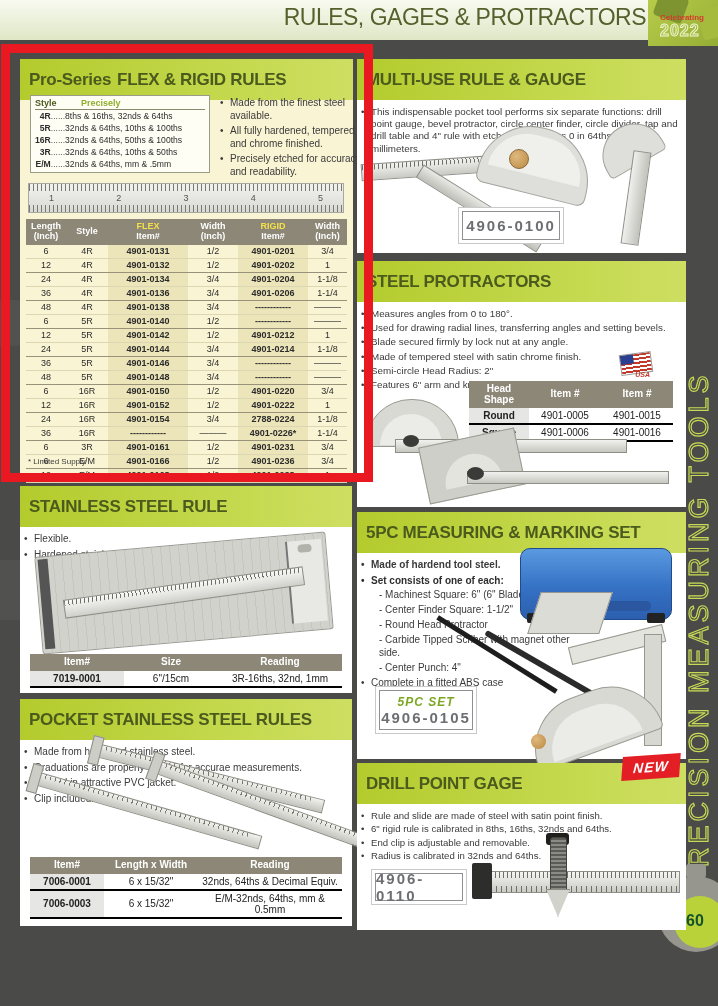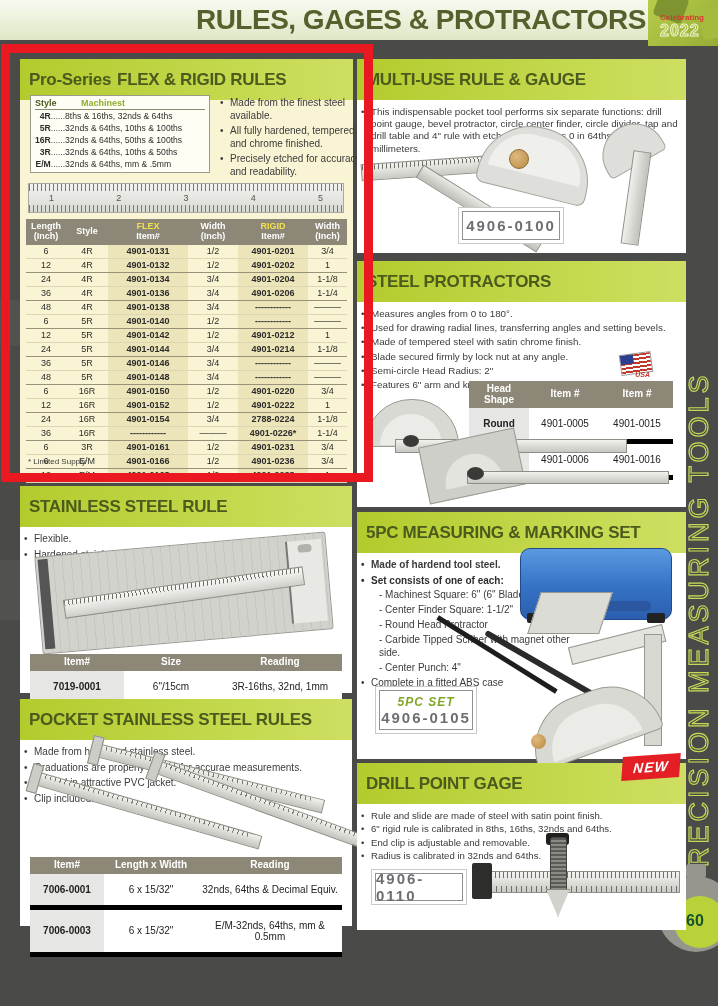--- a/index.html
+++ b/index.html
@@ -1,19 +1,19 @@
 <!DOCTYPE html>
 <html><head>
 <meta charset="utf-8">
 <style>
   html,body{margin:0;padding:0;}
   #root{position:relative;width:718px;height:1006px;overflow:hidden;background:#4a4a48;font-family:"Liberation Sans",sans-serif;}
   
   .topband{position:absolute;left:0;top:0;width:718px;height:40px;background:linear-gradient(180deg,#f8faf0,#dfe7c6);}
-  .page-title{position:absolute;right:72px;top:4px;font-size:28px;font-weight:bold;color:#55602c;letter-spacing:-0.5px;}
+  .page-title{position:absolute;right:72px;top:4px;font-size:23px;font-weight:normal;color:#55602c;letter-spacing:-0.5px;}
   .yearbadge{position:absolute;right:0;top:0;width:70px;height:46px;background:linear-gradient(135deg,#b8cc4a,#94ad35);overflow:hidden;}
   .yearbadge .deco1{position:absolute;left:8px;top:-6px;width:30px;height:26px;background:#7d9430;border-radius:4px;transform:rotate(20deg);}
   .yearbadge .deco2{position:absolute;right:-8px;top:8px;width:26px;height:30px;background:#a5bb3e;border-radius:4px;transform:rotate(-15deg);}
   .celebrating{position:absolute;left:12px;top:13px;font-size:8px;color:#d7392c;font-weight:bold;white-space:nowrap;}
   .year{position:absolute;left:12px;top:22px;font-size:16px;font-weight:bold;color:transparent;-webkit-text-stroke:1px #edf3cf;letter-spacing:1px;}
   
   .sidebar-text{position:absolute;right:0px;top:330px;height:600px;width:34px;writing-mode:vertical-rl;transform:rotate(180deg);font-size:27px;letter-spacing:4px;color:transparent;-webkit-text-stroke:1.2px #c8da55;white-space:nowrap;text-align:center;}
   .page-gear{position:absolute;right:-26px;bottom:44px;width:96px;height:96px;}
   .page-gear .body{position:absolute;left:10px;top:10px;width:76px;height:76px;border-radius:50%;background:#96968e;}
   .page-gear .t{position:absolute;width:20px;height:14px;background:#96968e;border-radius:3px;}
@@ -60,21 +60,21 @@
   table.pro td:nth-child(3),table.pro td:nth-child(5){background:#ece5ba;font-weight:bold;}
   table.pro td:nth-child(1){width:40px;}
   table.pro td:nth-child(2){width:42px;}
   table.pro td:nth-child(3){width:80px;}
   table.pro td:nth-child(4){width:50px;}
   table.pro td:nth-child(5){width:70px;}
   .footnote{position:absolute;left:8px;top:398px;font-size:8px;color:#3c3c3c;}
   
   table.gtable{border-collapse:collapse;position:absolute;}
   table.gtable th{background:#8c8777;color:#fff;font-size:10px;font-weight:bold;padding:3px 2px;line-height:1.05;}
-  table.gtable td{font-size:10px;color:#222;text-align:center;padding:10px 2px;border-bottom:5px solid #000000;background:#fff;}
+  table.gtable td{font-size:10px;color:#222;text-align:center;padding:2px 2px;border-bottom:2px solid #000000;background:#fff;}
   table.gtable td:first-child{font-weight:bold;background:#e6e6e4;}
   
   .st-card{left:20px;top:486px;width:332px;height:207px;}
   .st-img{position:absolute;left:18px;top:58px;width:290px;height:96px;transform:rotate(-5deg);background:repeating-linear-gradient(90deg,#d2d2cd 0 8px,#c6c6c0 8px 9px);border:1px solid #9a9a94;border-radius:3px;}
   .st-img .endcap{position:absolute;left:2px;top:2px;width:10px;height:90px;background:#555;}
   .st-img .hangtab{position:absolute;right:4px;top:6px;width:34px;height:82px;background:#e8e8e4;border-left:2px solid #777;}
   .st-img .hole{position:absolute;right:14px;top:10px;width:14px;height:8px;background:#b2b2ac;border-radius:4px;}
   .st-img .srule{position:absolute;left:24px;top:38px;width:240px;height:17px;background:linear-gradient(180deg,#fafaf8,#cfcfca);border:1px solid #8f8f88;transform:rotate(-3deg);}
   .st-img .srule::before{content:"";position:absolute;left:0;top:0;width:100%;height:5px;background:repeating-linear-gradient(90deg,#6e6e68 0 1px,transparent 1px 4px);}
   
@@ -181,21 +181,21 @@
   <div class="watermark">5 TOOLS</div>
 
   <div class="card pro-card">
     <div class="card-header">
       <span class="htext accent">Pro-Series</span>
       <span class="htext">FLEX &amp; RIGID RULES</span>
     </div>
     <div class="style-table">
       <div class="style-head">
         <span class="h1">Style</span>
-        <span class="h2">Machinest</span>
+        <span class="h2">Precisely</span>
       </div>
       <table class="mini">
           <tbody>
             <tr>
               <td>4R</td>
               <td>8ths &amp; 16ths, 32nds &amp; 64ths</td>
             </tr>
             <tr>
               <td>5R</td>
               <td>32nds &amp; 64ths, 10ths &amp; 100ths</td>
@@ -408,22 +408,22 @@
     </div>
   </div>
 
   <div class="card pr-card">
     <div class="card-header">
       <span class="htext">STEEL PROTRACTORS</span>
     </div>
     <ul class="bullets">
         <li>Measures angles from 0 to 180°.</li>
         <li>Used for drawing radial lines, transferring angles and setting bevels.</li>
+        <li>Blade secured firmly by lock nut at any angle.</li>
         <li>Made of tempered steel with satin chrome finish.</li>
-        <li>Blade secured firmly by lock nut at any angle.</li>
         <li>Semi-circle Head Radius: 2"</li>
         <li>Features 6" arm and knurled thumb locknut.</li>
       </ul>
     <div class="flag">
         <div class="canton"></div>
       </div>
     <div class="flag-label">USA</div>
     <table class="gtable prot">
       <thead>
         <tr>

